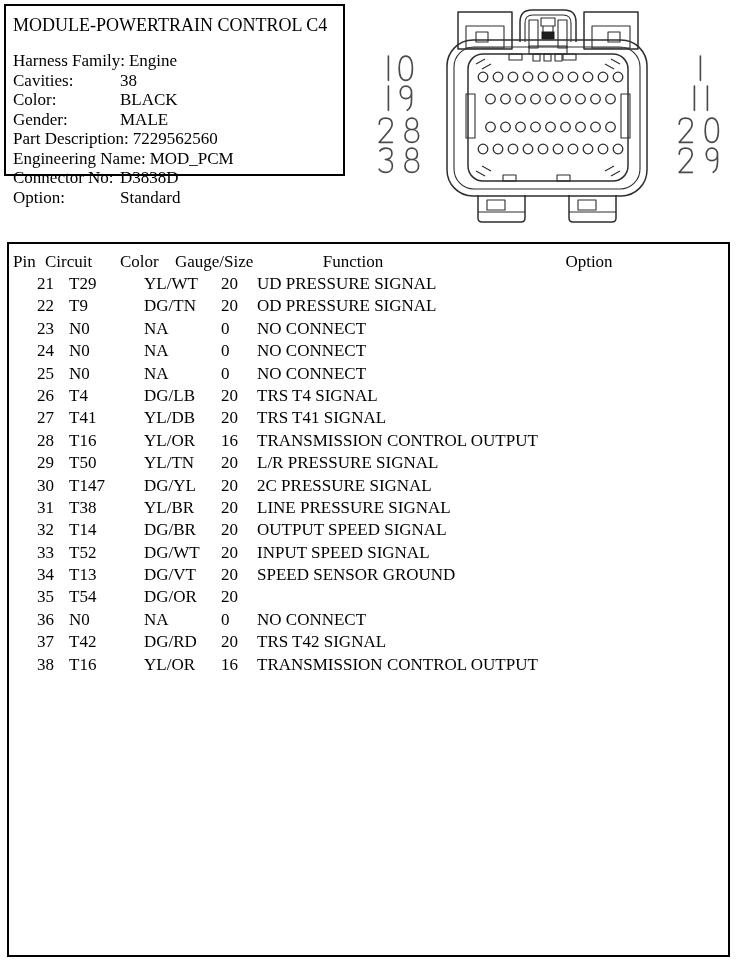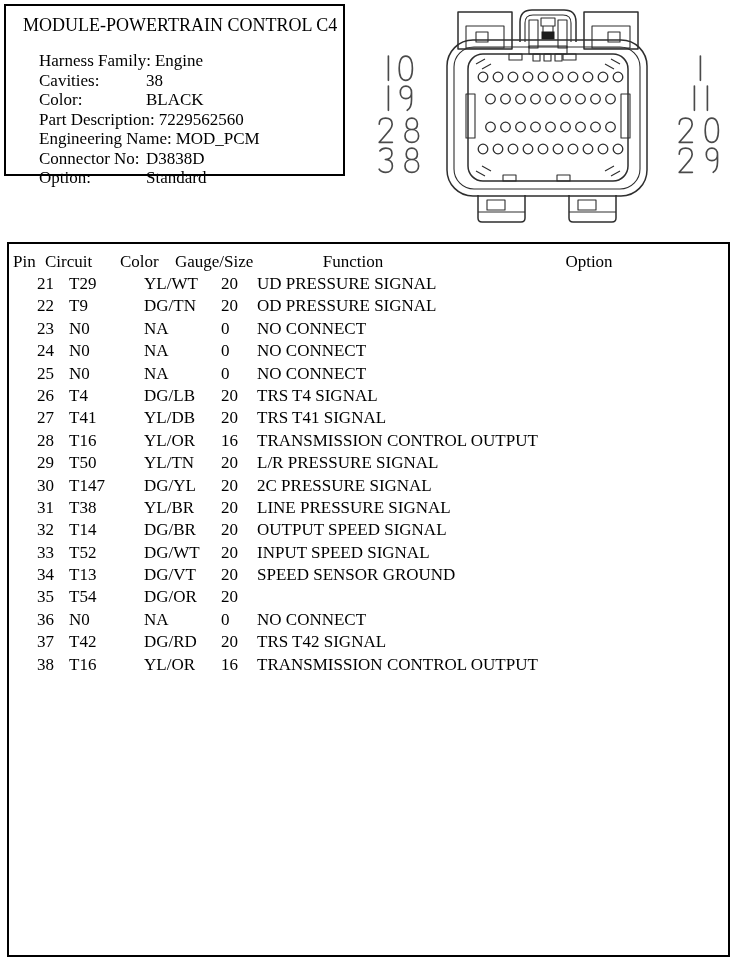--- a/index.html
+++ b/index.html
@@ -1,23 +1,23 @@
 <!DOCTYPE html>
 <html><head>
 <meta charset="utf-8">
 <style>
   html,body{margin:0;padding:0;background:#fff;}
   body{width:737px;height:960px;position:relative;overflow:hidden;
        font-family:"Liberation Serif", serif;color:#000;}
 
   
   .info-box{position:absolute;left:4px;top:4px;width:341px;height:172px;
-            border:2px solid #000;box-sizing:border-box;padding:9px 0 0 17px;background:#fff;}
+            border:2px solid #000;box-sizing:border-box;padding:9px 0 0 7px;background:#fff;}
   .info-title{font-size:18px;line-height:20px;margin-bottom:16px;white-space:nowrap;}
-  .info-row{font-size:17px;line-height:19.5px;white-space:nowrap;margin-left:16px;}
+  .info-row{font-size:17px;line-height:19.5px;white-space:nowrap;}
   .info-label{display:inline-block;min-width:103px;padding-right:4px;}
 
   
   .connector{position:absolute;left:443px;top:2px;width:210px;height:228px;}
   .connector svg{display:block;}
   .line{fill:none;stroke:#2e2e2e;stroke-width:1.5;stroke-linejoin:round;}
   .thin{fill:none;stroke:#2e2e2e;stroke-width:1.1;stroke-linejoin:round;}
   .darkfill{fill:#1d1d1d;stroke:#1d1d1d;}
   .pinhole{fill:#fff;stroke:#2e2e2e;stroke-width:1.3;}
   .pin-label{position:absolute;width:54px;height:28px;display:flex;align-items:flex-start;justify-content:center;}
@@ -46,20 +46,21 @@
 </style>
 </head>
 <body>
 
 <div class="info-box">
   <div class="info-title">MODULE-POWERTRAIN CONTROL C4</div>
   <div id="info-rows">
       <div class="info-row"><span class="info-label">Harness Family:</span><span>Engine</span></div>
       <div class="info-row"><span class="info-label">Cavities:</span><span>38</span></div>
       <div class="info-row"><span class="info-label">Color:</span><span>BLACK</span></div>
+      <div class="info-row"><span class="info-label">Gender:</span><span>MALE</span></div>
       <div class="info-row"><span class="info-label">Part Description:</span><span>7229562560</span></div>
       <div class="info-row"><span class="info-label">Engineering Name:</span><span>MOD_PCM</span></div>
       <div class="info-row"><span class="info-label">Connector No:</span><span>D3838D</span></div>
       <div class="info-row"><span class="info-label">Option:</span><span>Standard</span></div>
     </div>
 </div>
 
 <div class="connector">
   <svg width="210" height="228" viewBox="0 0 210 228">
 

